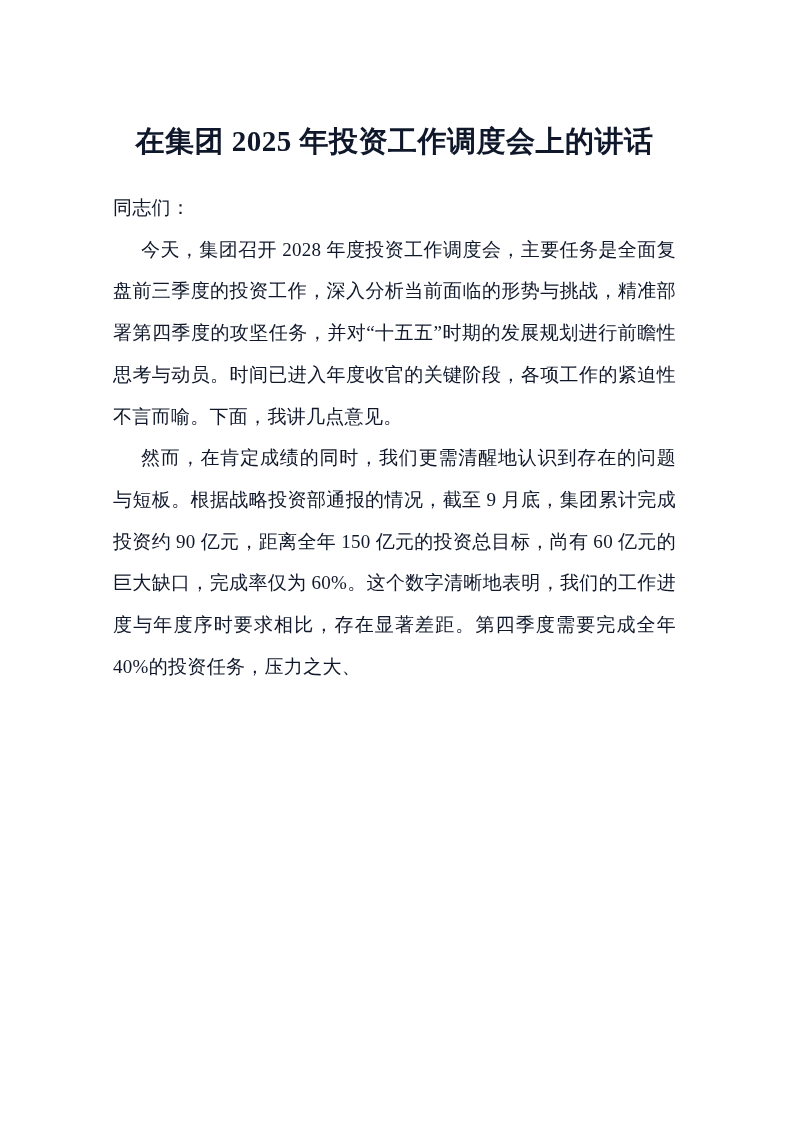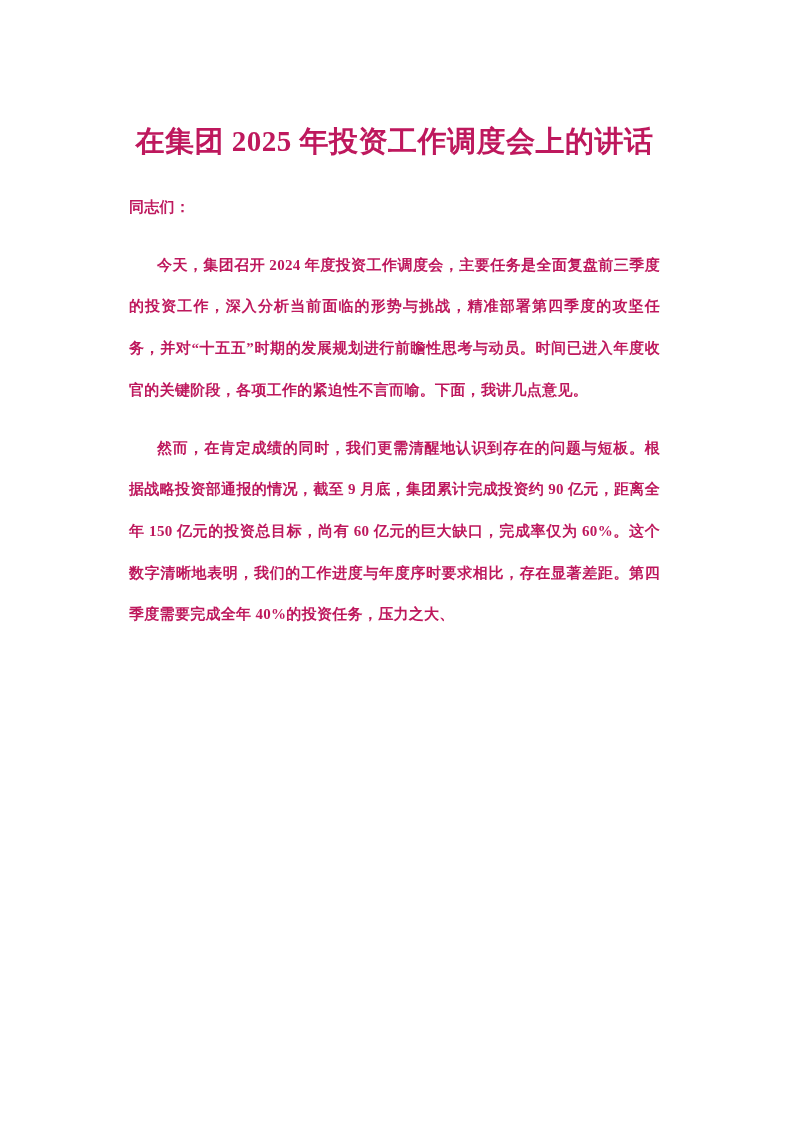--- a/index.html
+++ b/index.html
@@ -8,54 +8,54 @@
     background: #ffffff;
   }
   .page {
     position: relative;
     width: 793px;
     height: 1122px;
     box-sizing: border-box;
     background: #ffffff;
     padding: 119px 117px 0 113px;
     overflow: hidden;
-    color: #be185d;
+    color: #0f172a;
     font-family: "Liberation Serif", serif;
   }
   .doc-title {
     margin: 0 0 24px 0;
     font-size: 29px;
     line-height: 44px;
     font-weight: 700;
     text-align: center;
     letter-spacing: 0.5px;
   }
   .salutation,
   .para {
-    margin: 16px;
-    font-size: 15px;
+    margin: 0;
+    font-size: 19px;
     line-height: 41.7px;
-    font-weight: 700;
+    font-weight: 400;
     text-align: justify;
     text-justify: inter-character;
     letter-spacing: 0.3px;
   }
   .salutation {
     text-align: left;
   }
   .indent {
     text-indent: 28px;
   }
 </style>
 </head>
 <body>
 
 <div class="page">
   <h1 class="doc-title">在集团 2025 年投资工作调度会上的讲话</h1>
 
   <p class="salutation">同志们：</p>
 
-  <p class="para indent">今天，集团召开 2024 年度投资工作调度会，主要任务是全面复盘前三季度的投资工作，深入分析当前面临的形势与挑战，精准部署第四季度的攻坚任务，并对“十五五”时期的发展规划进行前瞻性思考与动员。时间已进入年度收官的关键阶段，各项工作的紧迫性不言而喻。下面，我讲几点意见。</p>
+  <p class="para indent">今天，集团召开 2028 年度投资工作调度会，主要任务是全面复盘前三季度的投资工作，深入分析当前面临的形势与挑战，精准部署第四季度的攻坚任务，并对“十五五”时期的发展规划进行前瞻性思考与动员。时间已进入年度收官的关键阶段，各项工作的紧迫性不言而喻。下面，我讲几点意见。</p>
 
 
 
   <p class="para indent">然而，在肯定成绩的同时，我们更需清醒地认识到存在的问题与短板。根据战略投资部通报的情况，截至 9 月底，集团累计完成投资约 90 亿元，距离全年 150 亿元的投资总目标，尚有 60 亿元的巨大缺口，完成率仅为 60%。这个数字清晰地表明，我们的工作进度与年度序时要求相比，存在显著差距。第四季度需要完成全年 40%的投资任务，压力之大、</p>
 </div>
 
 </body></html>

